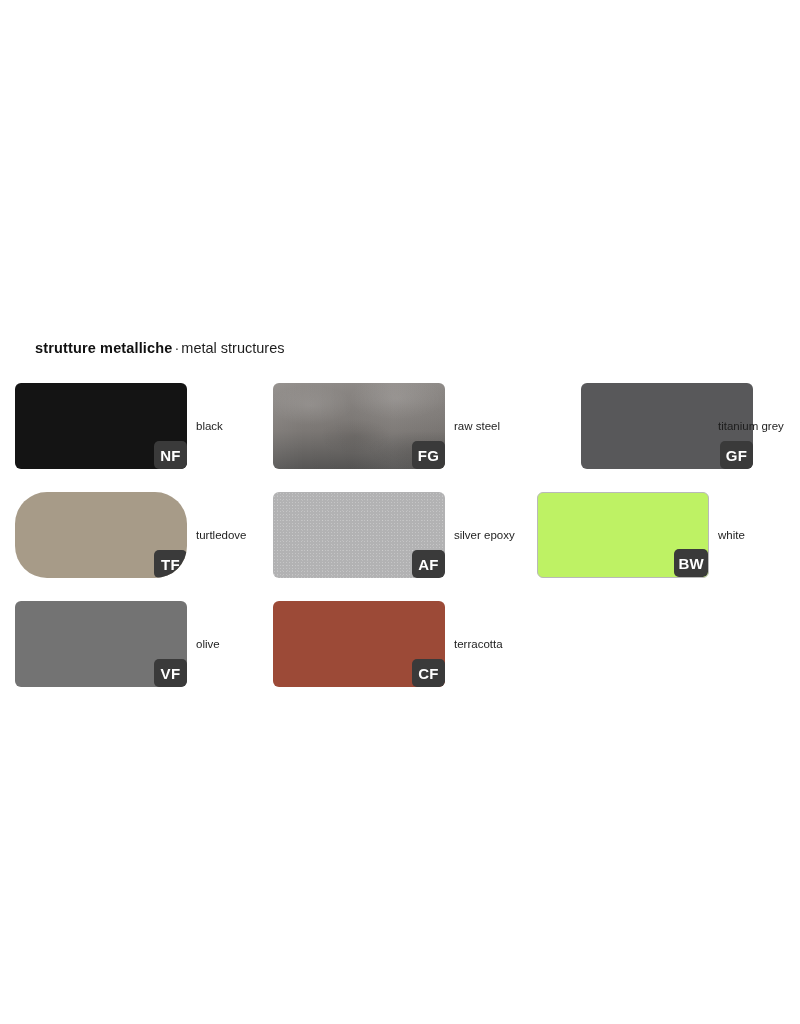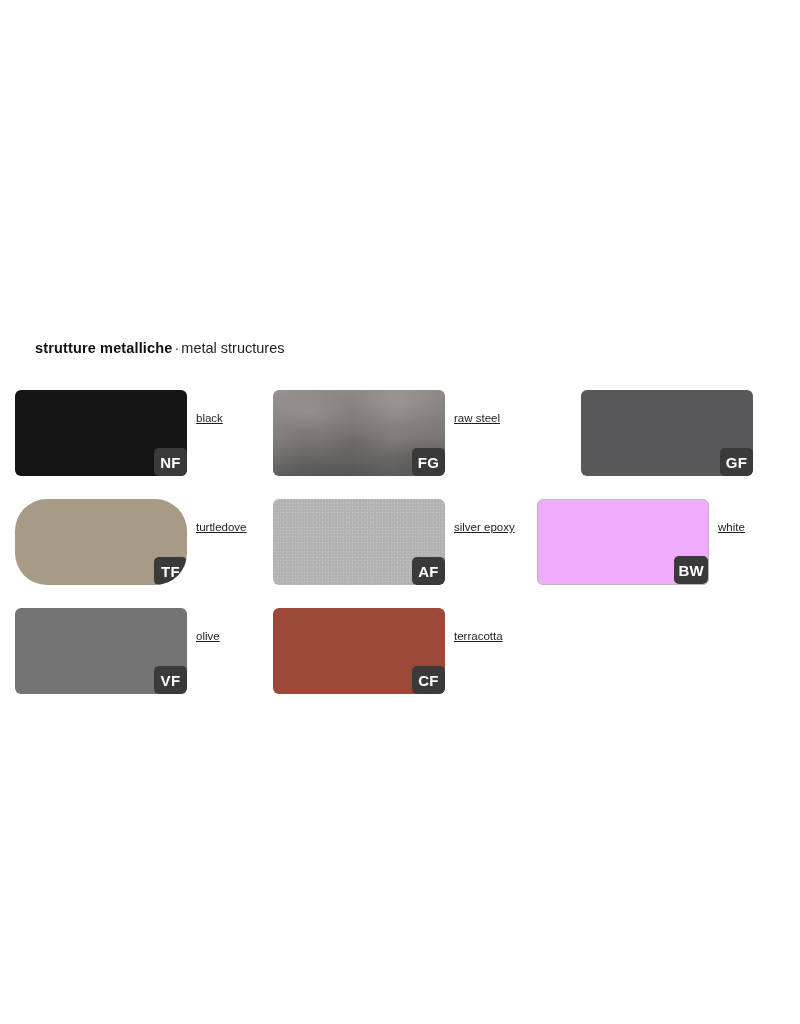--- a/index.html
+++ b/index.html
@@ -69,21 +69,21 @@
     width: 258px;
     height: 86px;
   }
   .swatch-cell.col0 { left: 0; }
   .swatch-cell.col1 { left: 258px; }
   .swatch-cell.col2 { left: 522px; }
 
   .swatch-chip {
     position: absolute;
     left: 0;
-    top: 15px;
+    top: 8px;
     width: 172px;
     height: 86px;
     border-radius: 6px;
     overflow: hidden;
     box-sizing: border-box;
     padding-left: 12px;
   }
   .swatch-chip.bordered {
     border: 1px solid #b9b9b9;
   }
@@ -138,28 +138,27 @@
     display: flex;
     align-items: center;
     justify-content: center;
     line-height: 1;
   }
 
   
   .finish-name {
     position: absolute;
     left: 181px;
-    top: 0;
+    top: 8px;
     height: 86px;
     display: flex;
     align-items: center;
     font-size: 11.5px;
     color: #1d1d1d;
     white-space: nowrap;
-    text-decoration: underline;
   }
 </style>
 </head>
 <body>
 
 <div class="page">
 
   <div class="section-heading">
     <span class="it">strutture metalliche</span><span class="sep">·</span><span class="en">metal structures</span>
   </div>
@@ -177,38 +176,39 @@
             <div class="tex mottle"></div>
             <div class="tex sheen"></div>
             <div class="code-badge">FG</div>
           </div>
           <div class="finish-name">raw steel</div>
         </div>
         <div class="swatch-cell col2">
           <div class="swatch-chip" style="background: rgb(88, 88, 90); margin-left: 44px;">
             <div class="code-badge">GF</div>
           </div>
+          <div class="finish-name">titanium grey</div>
         </div>
       </div>
       <div class="swatch-row">
         <div class="swatch-cell col0">
           <div class="swatch-chip" style="background: rgb(167, 155, 136); border-radius: 32px;">
             <div class="code-badge">TF</div>
           </div>
           <div class="finish-name">turtledove</div>
         </div>
         <div class="swatch-cell col1">
           <div class="swatch-chip" style="background: rgb(178, 178, 179);">
             <div class="tex speckle"></div>
             <div class="code-badge">AF</div>
           </div>
           <div class="finish-name">silver epoxy</div>
         </div>
         <div class="swatch-cell col2">
-          <div class="swatch-chip bordered" style="background: #f0abfc;">
+          <div class="swatch-chip bordered" style="background: #bef264;">
             <div class="code-badge">BW</div>
           </div>
           <div class="finish-name">white</div>
         </div>
       </div>
       <div class="swatch-row">
         <div class="swatch-cell col0">
           <div class="swatch-chip" style="background: #737373;">
             <div class="code-badge">VF</div>
           </div>

